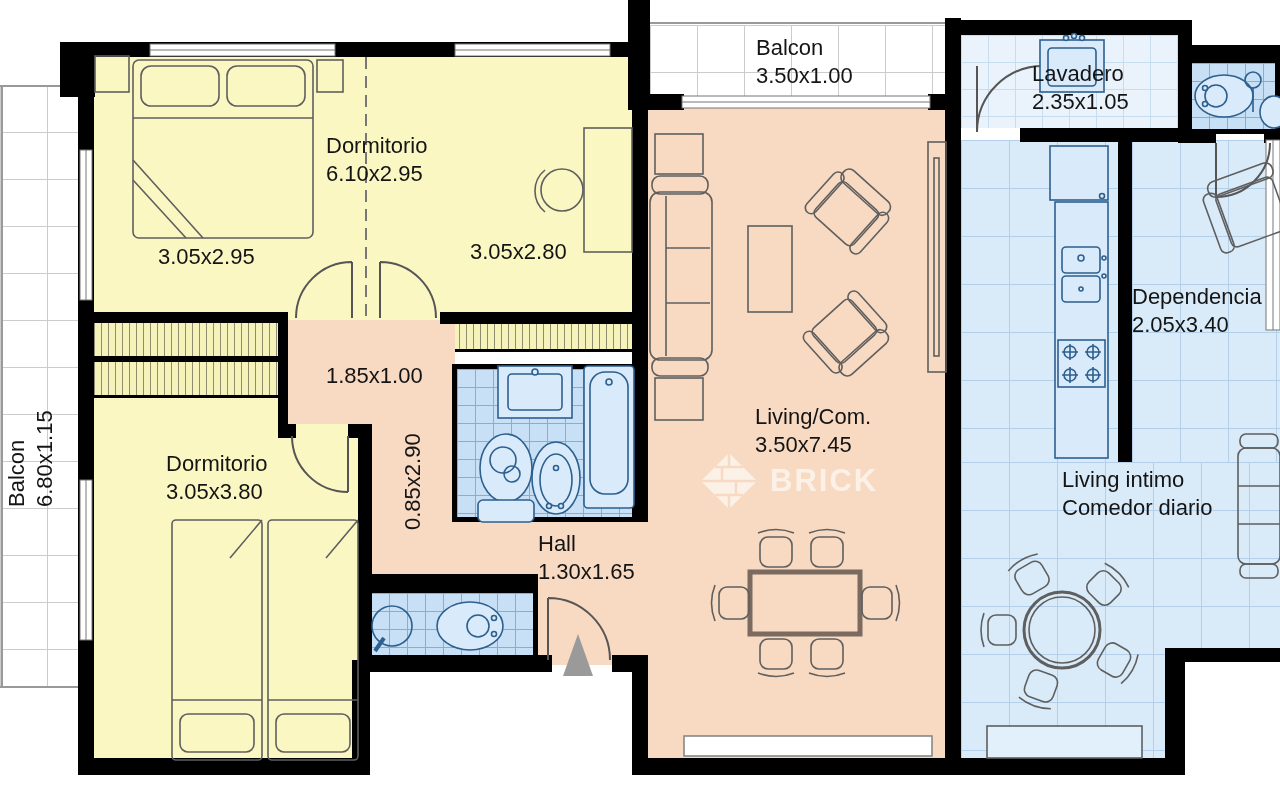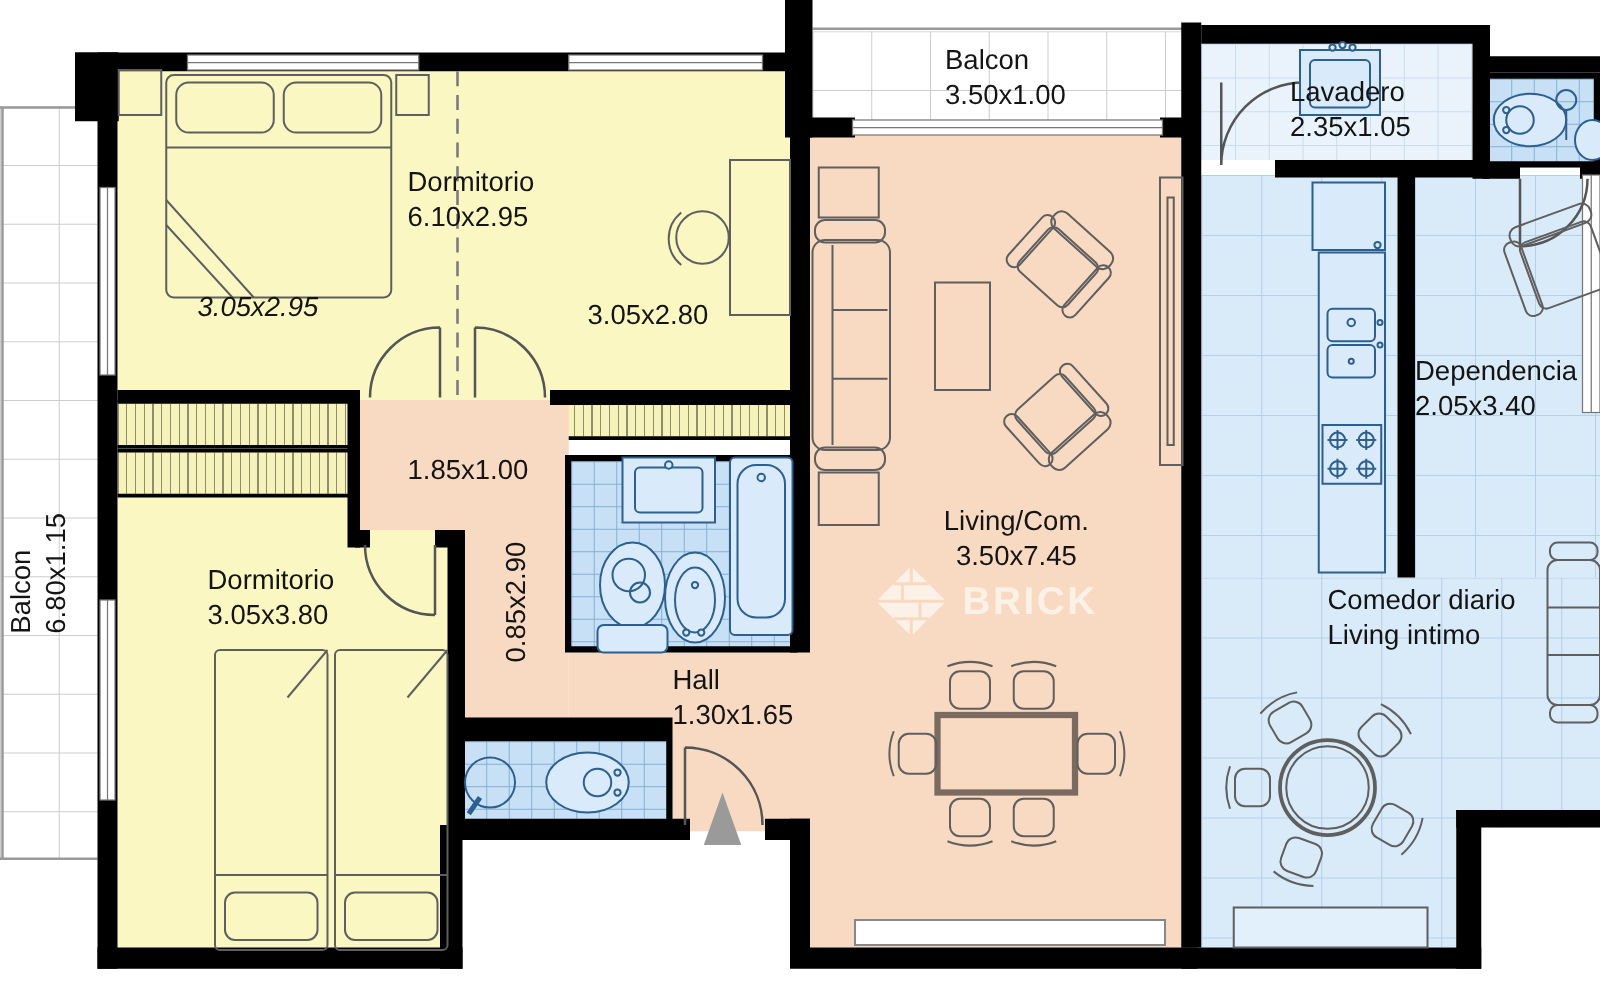--- a/index.html
+++ b/index.html
@@ -305,21 +305,21 @@
         <rect x="-30" y="-28" width="60" height="56" rx="6"></rect>
         <rect x="-42" y="-32" width="14" height="62" rx="6"></rect>
       </g>
     </g>
   </svg>
 
   <div class="lbl" style="left:326px;top:132px;">
     <span>Dormitorio</span>
     <span>6.10x2.95</span>
   </div>
-  <div class="lbl" style="left:158px;top:232px;font-style:italic;">
+  <div class="lbl" style="left:158px;top:243px;">
     <span>3.05x2.95</span>
   </div>
   <div class="lbl" style="left:470px;top:238px;">
     <span>3.05x2.80</span>
   </div>
   <div class="lbl rot" style="left:-50px;top:400px;width:160px;height:54px;">
     <span>Balcon</span>
     <span>6.80x1.15</span>
   </div>
   <div class="lbl" style="left:326px;top:362px;">
@@ -329,34 +329,34 @@
     <span>0.85x2.90</span>
   </div>
   <div class="lbl" style="left:166px;top:450px;">
     <span>Dormitorio</span>
     <span>3.05x3.80</span>
   </div>
   <div class="lbl" style="left:538px;top:530px;">
     <span>Hall</span>
     <span>1.30x1.65</span>
   </div>
-  <div class="lbl" style="left:755px;top:403px;text-align:center;">
+  <div class="lbl" style="left:755px;top:403px;">
     <span>Living/Com.</span>
     <span>3.50x7.45</span>
   </div>
   <div class="lbl" style="left:756px;top:34px;">
     <span>Balcon</span>
     <span>3.50x1.00</span>
   </div>
   <div class="lbl" style="left:1032px;top:60px;">
     <span>Lavadero</span>
     <span>2.35x1.05</span>
   </div>
   <div class="lbl" style="left:1132px;top:283px;">
     <span>Dependencia</span>
     <span>2.05x3.40</span>
   </div>
   <div class="lbl" style="left:1062px;top:466px;">
+    <span>Living intimo</span>
     <span>Comedor diario</span>
-    <span>Living intimo</span>
   </div>
 
 </div>
 
 </body></html>

